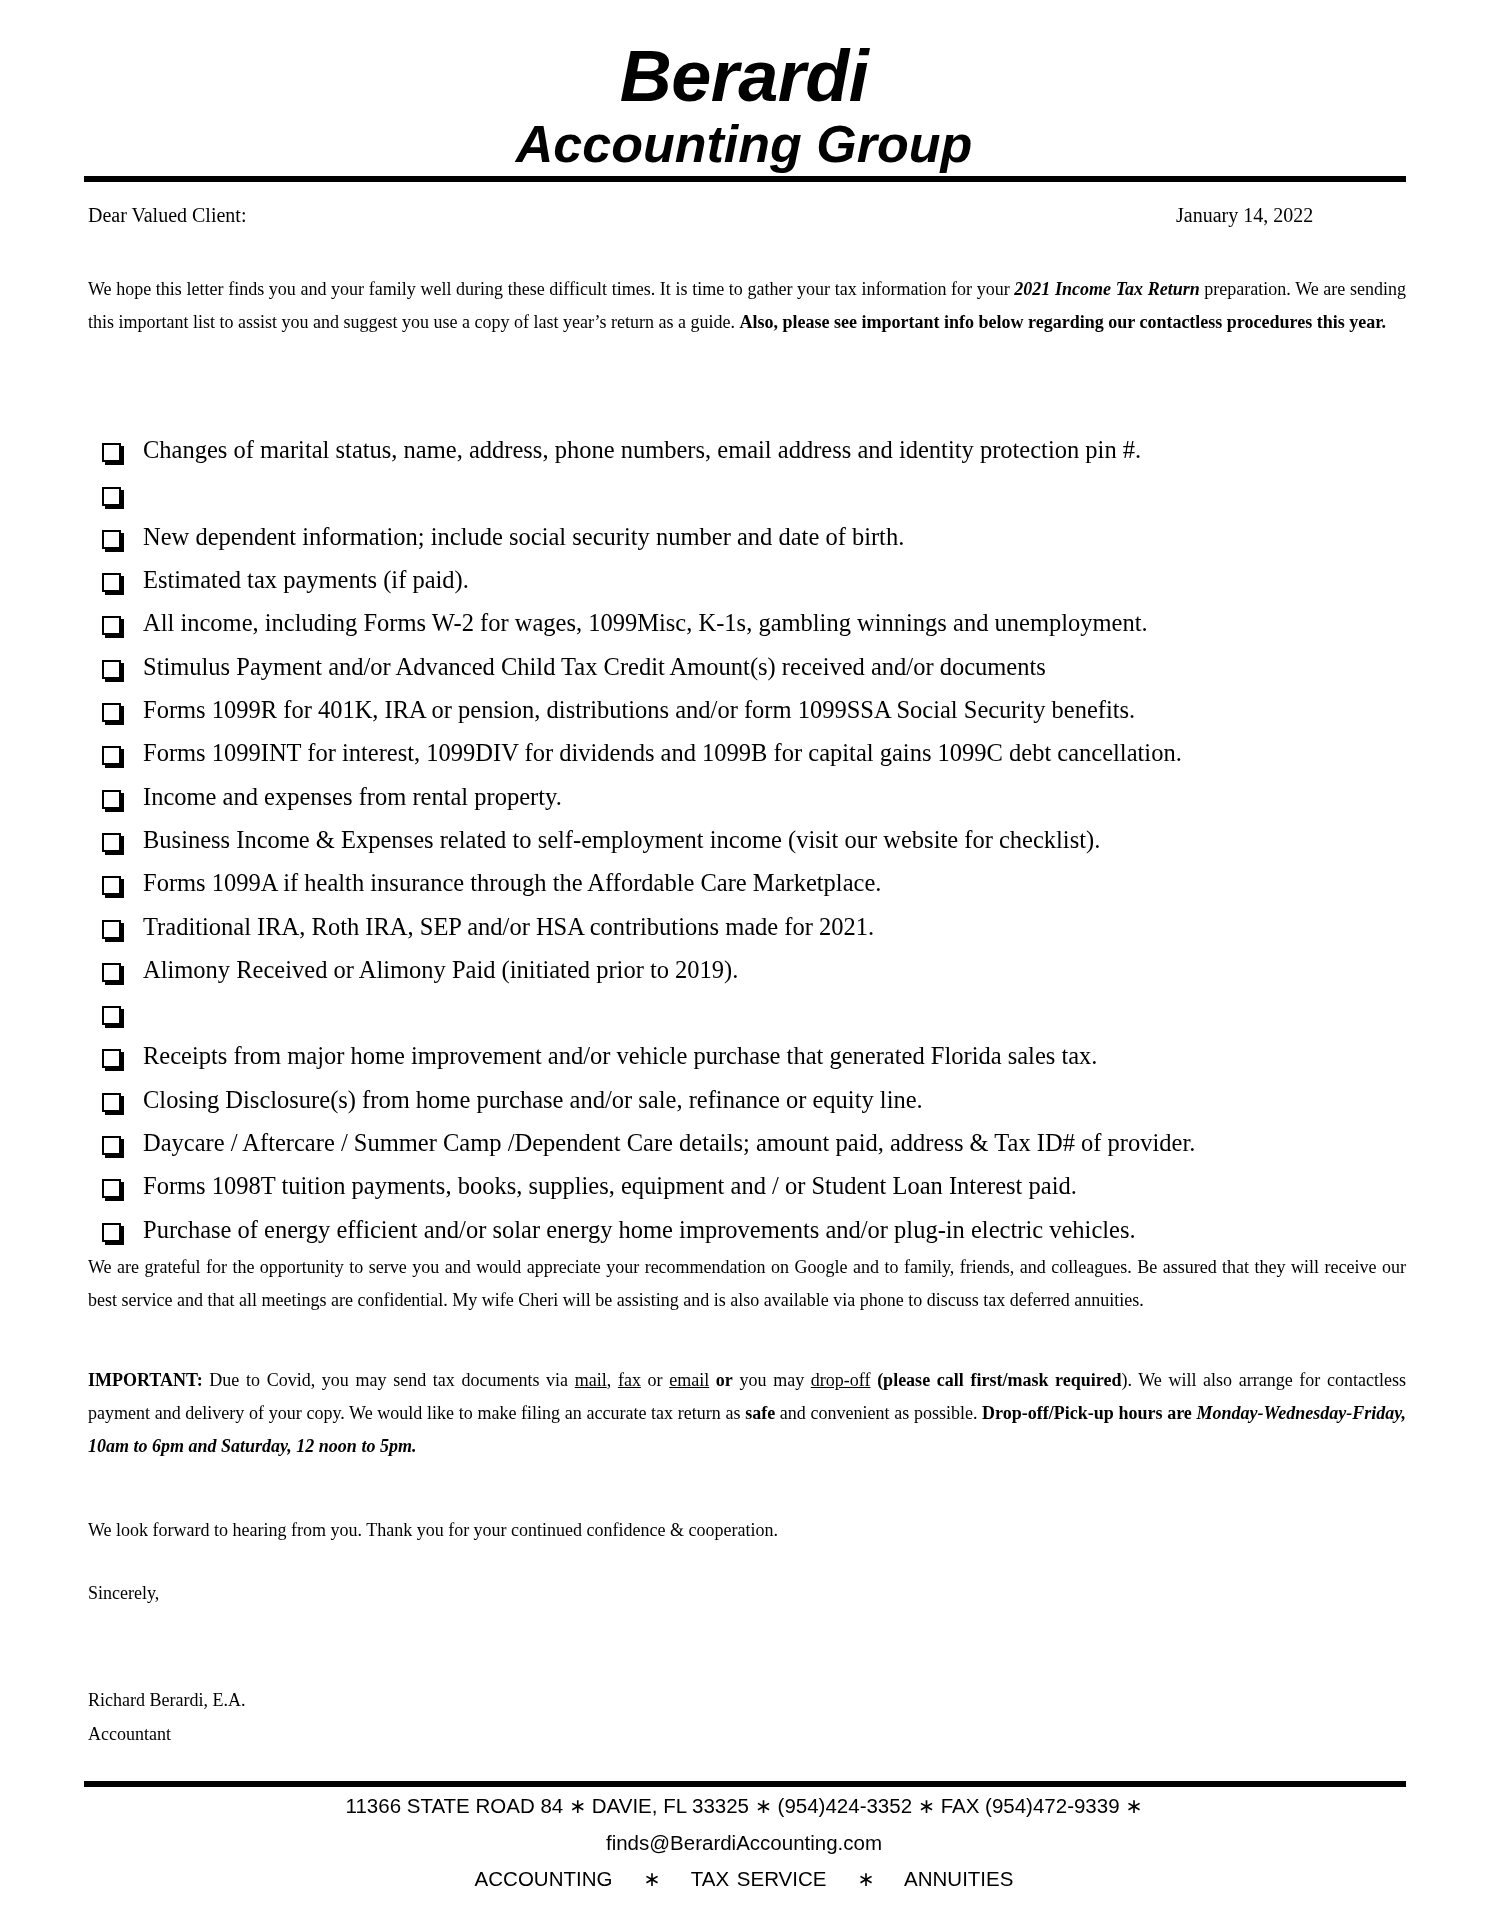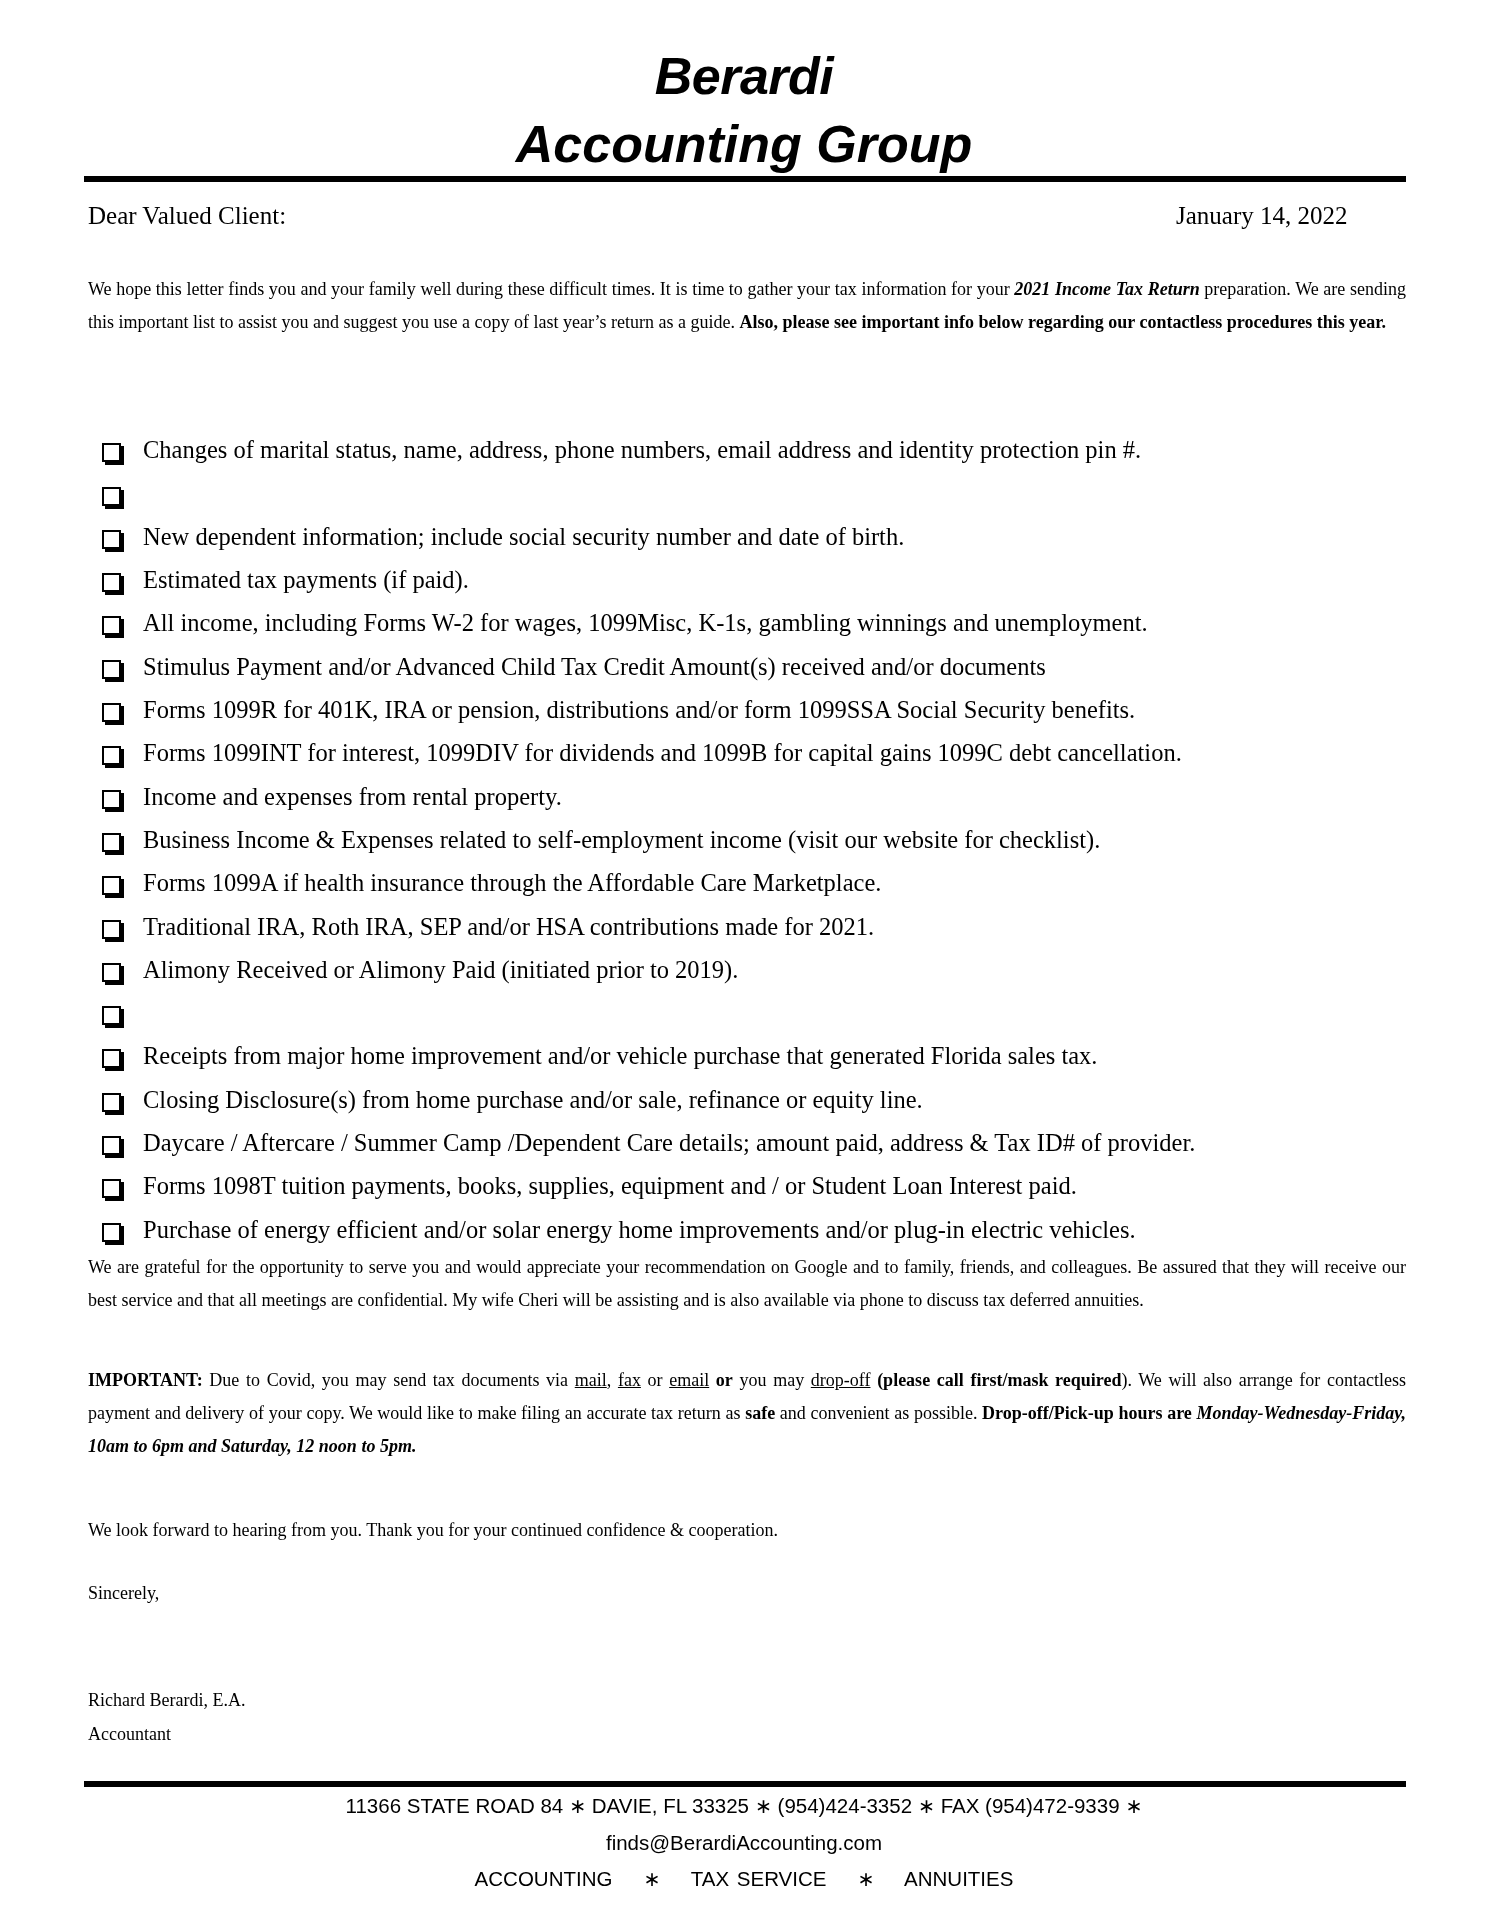--- a/index.html
+++ b/index.html
@@ -1,28 +1,28 @@
 <!DOCTYPE html>
 <html><head>
 <meta charset="utf-8">
 <style>
   html, body { margin: 0; padding: 0; background: #ffffff; }
   body { width: 1488px; height: 1925px; position: relative; overflow: hidden; color: #000; }
   .serif { font-family: "Liberation Serif", "DejaVu Serif", serif; }
   .sans { font-family: "Liberation Sans", "DejaVu Sans", sans-serif; }
 
   .hdr { position: absolute; left: 0; width: 1488px; text-align: center; font-weight: bold; font-style: italic; }
-  #firm-name { top: 38px; font-size: 52px; line-height: 76px; letter-spacing: -0.5px; }
+  #firm-name { top: 38px; font-size: 72px; line-height: 76px; letter-spacing: -0.5px; }
   #firm-sub  { top: 112px; font-size: 52px; line-height: 64px; }
 
   .rule { position: absolute; left: 84px; width: 1322px; height: 6px; background: #000; }
   #top-rule { top: 176px; }
   #bottom-rule { top: 1781px; }
 
-  .line { position: absolute; font-size: 25px; line-height: 33px; white-space: nowrap; }
+  .line { position: absolute; font-size: 20px; line-height: 33px; white-space: nowrap; }
   #salutation { left: 88px; top: 199px; }
   #date { left: 1140px; top: 199px; margin-left: 36px; }
 
   .para { position: absolute; left: 88px; width: 1318px; font-size: 18px; line-height: 33px; text-align: justify; text-align-last: left; }
   #intro { top: 273px; }
   #grateful { top: 1251px; }
   #important { top: 1364px; }
   #closing { top: 1514px; }
   #signoff { top: 1577px; }
   #sig-name { top: 1684px; }

